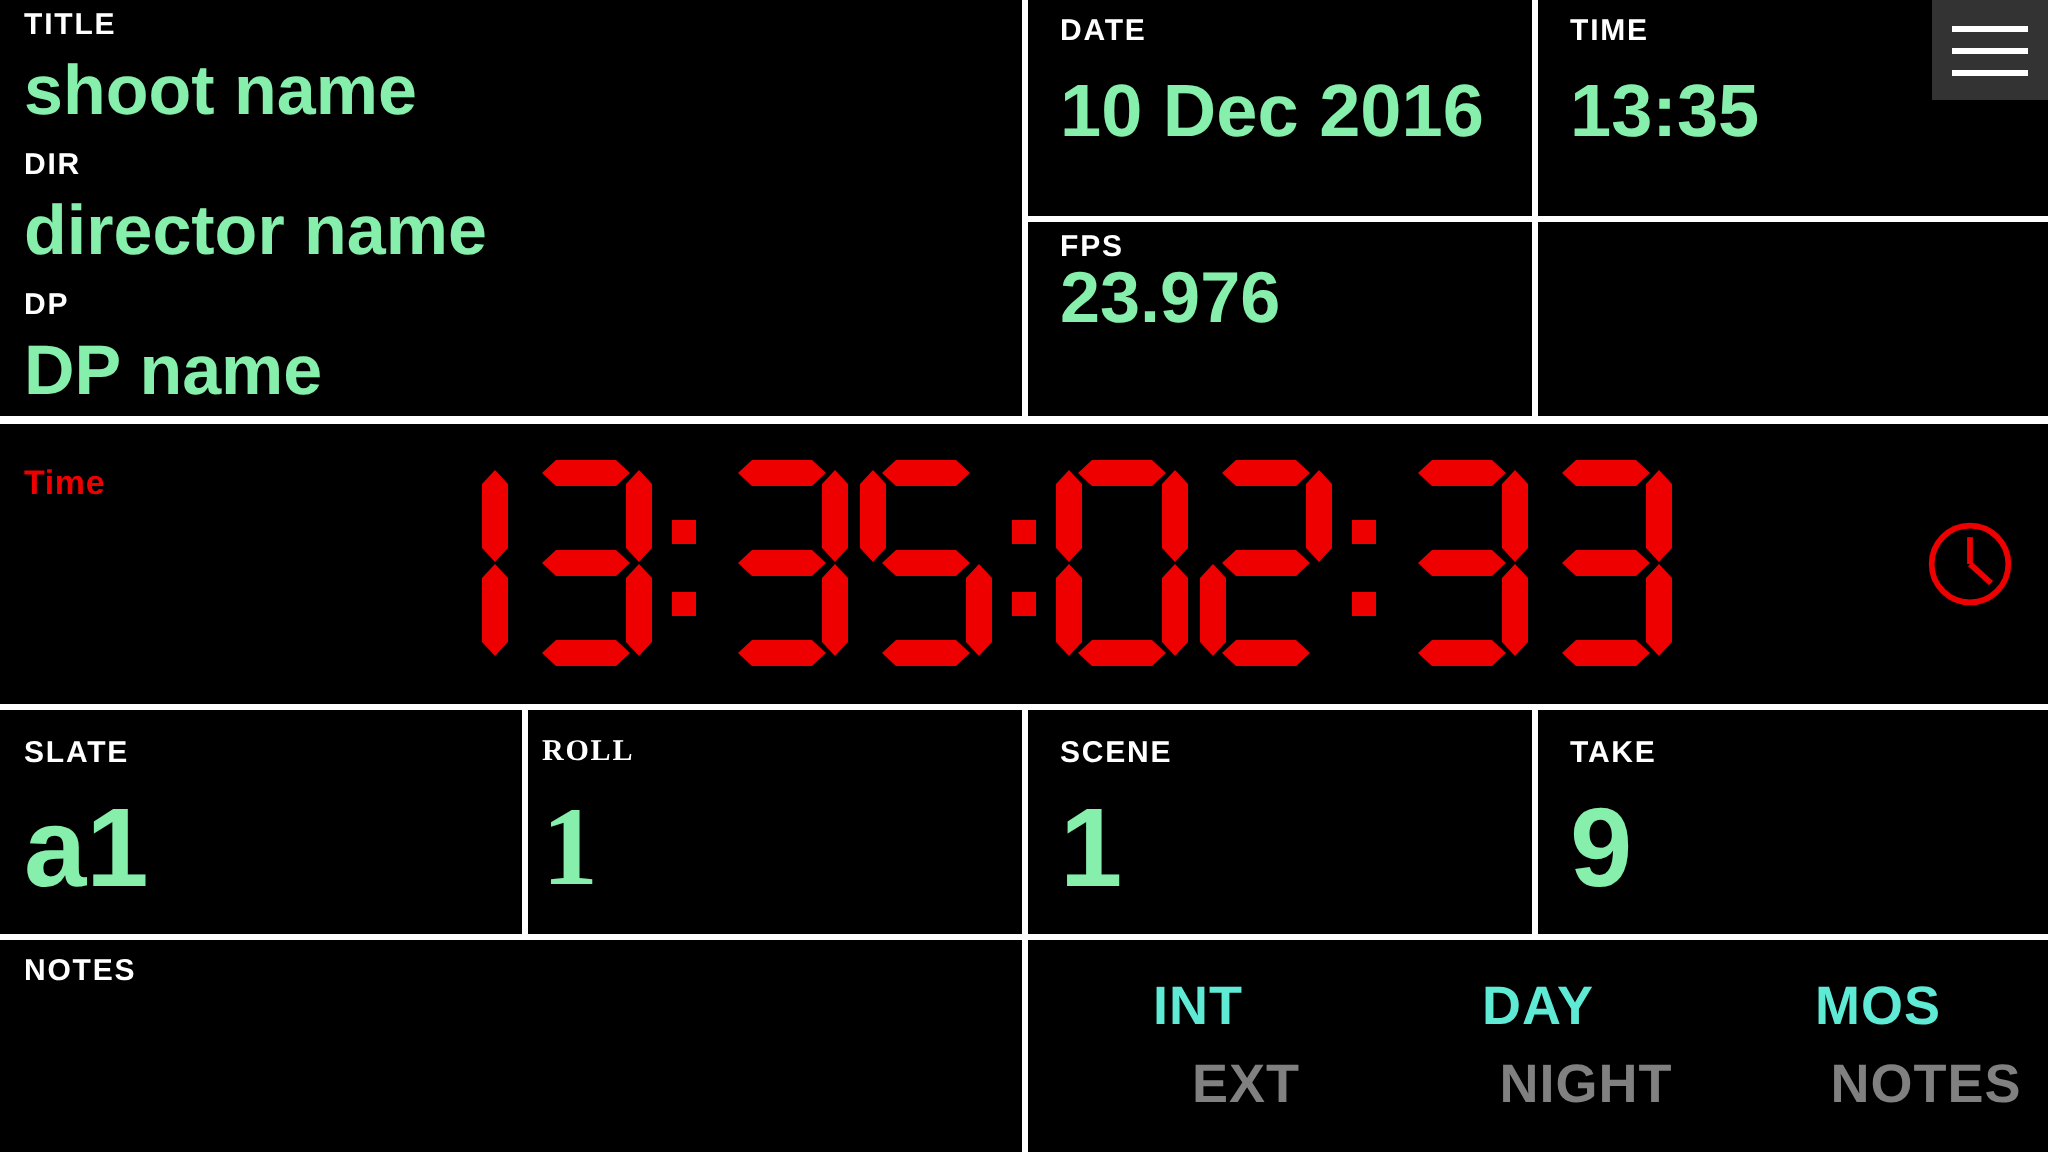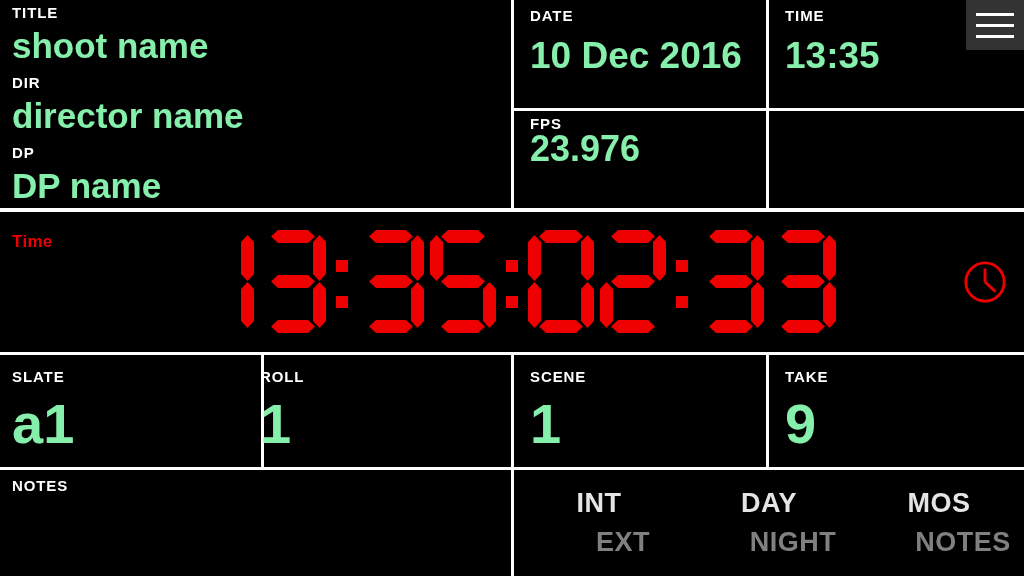--- a/index.html
+++ b/index.html
@@ -147,21 +147,21 @@
     background:#ffffff;
   }
 
   
   .slate-row { position:absolute; left:0; top:355px; width:1024px; height:112px; }
   .slate-row .vr { position:absolute; top:0; width:3px; height:112px; background:#ffffff; }
   #vr-slate { left:261px; }
   #vr-roll  { left:511px; }
   #vr-scene { left:766px; }
   #cell-slate { left:12px;  top:14px; width:240px; height:96px; }
-  #cell-roll  { left:260px; top:14px; width:225px; height:96px; }
+  #cell-roll  { left:271px; top:14px; width:225px; height:96px;font-family:Liberation Serif, serif; }
   #cell-scene { left:530px; top:14px; width:225px; height:96px; }
   #cell-take  { left:785px; top:14px; width:225px; height:96px; }
   .slate-row .cell-value { font-size:56px; margin-top:12px; }
   .slate-rule-bottom {
     position:absolute; left:0; top:467px; width:1024px; height:3px;
     background:#ffffff;
   }
 
   
   .bottom-row { position:absolute; left:0; top:470px; width:1024px; height:106px; }
@@ -183,21 +183,21 @@
   .toggle-col {
     display:flex; flex-direction:column;
     align-items:center; justify-content:center;
     gap:12px;
   }
   .toggle-opt {
     font-size:27px; font-weight:bold;
     letter-spacing:0.5px;
     cursor:pointer; line-height:1;
   }
-  .toggle-opt.active   { color:#e5e5e5; }
+  .toggle-opt.active   { color:#5eead4; }
   .toggle-opt.inactive { color:#808080;margin-left:48px; }
 </style>
 </head>
 <body>
 
 <div class="slate-app">
 
   <div class="header">
 
     <div class="cell" id="cell-title">

